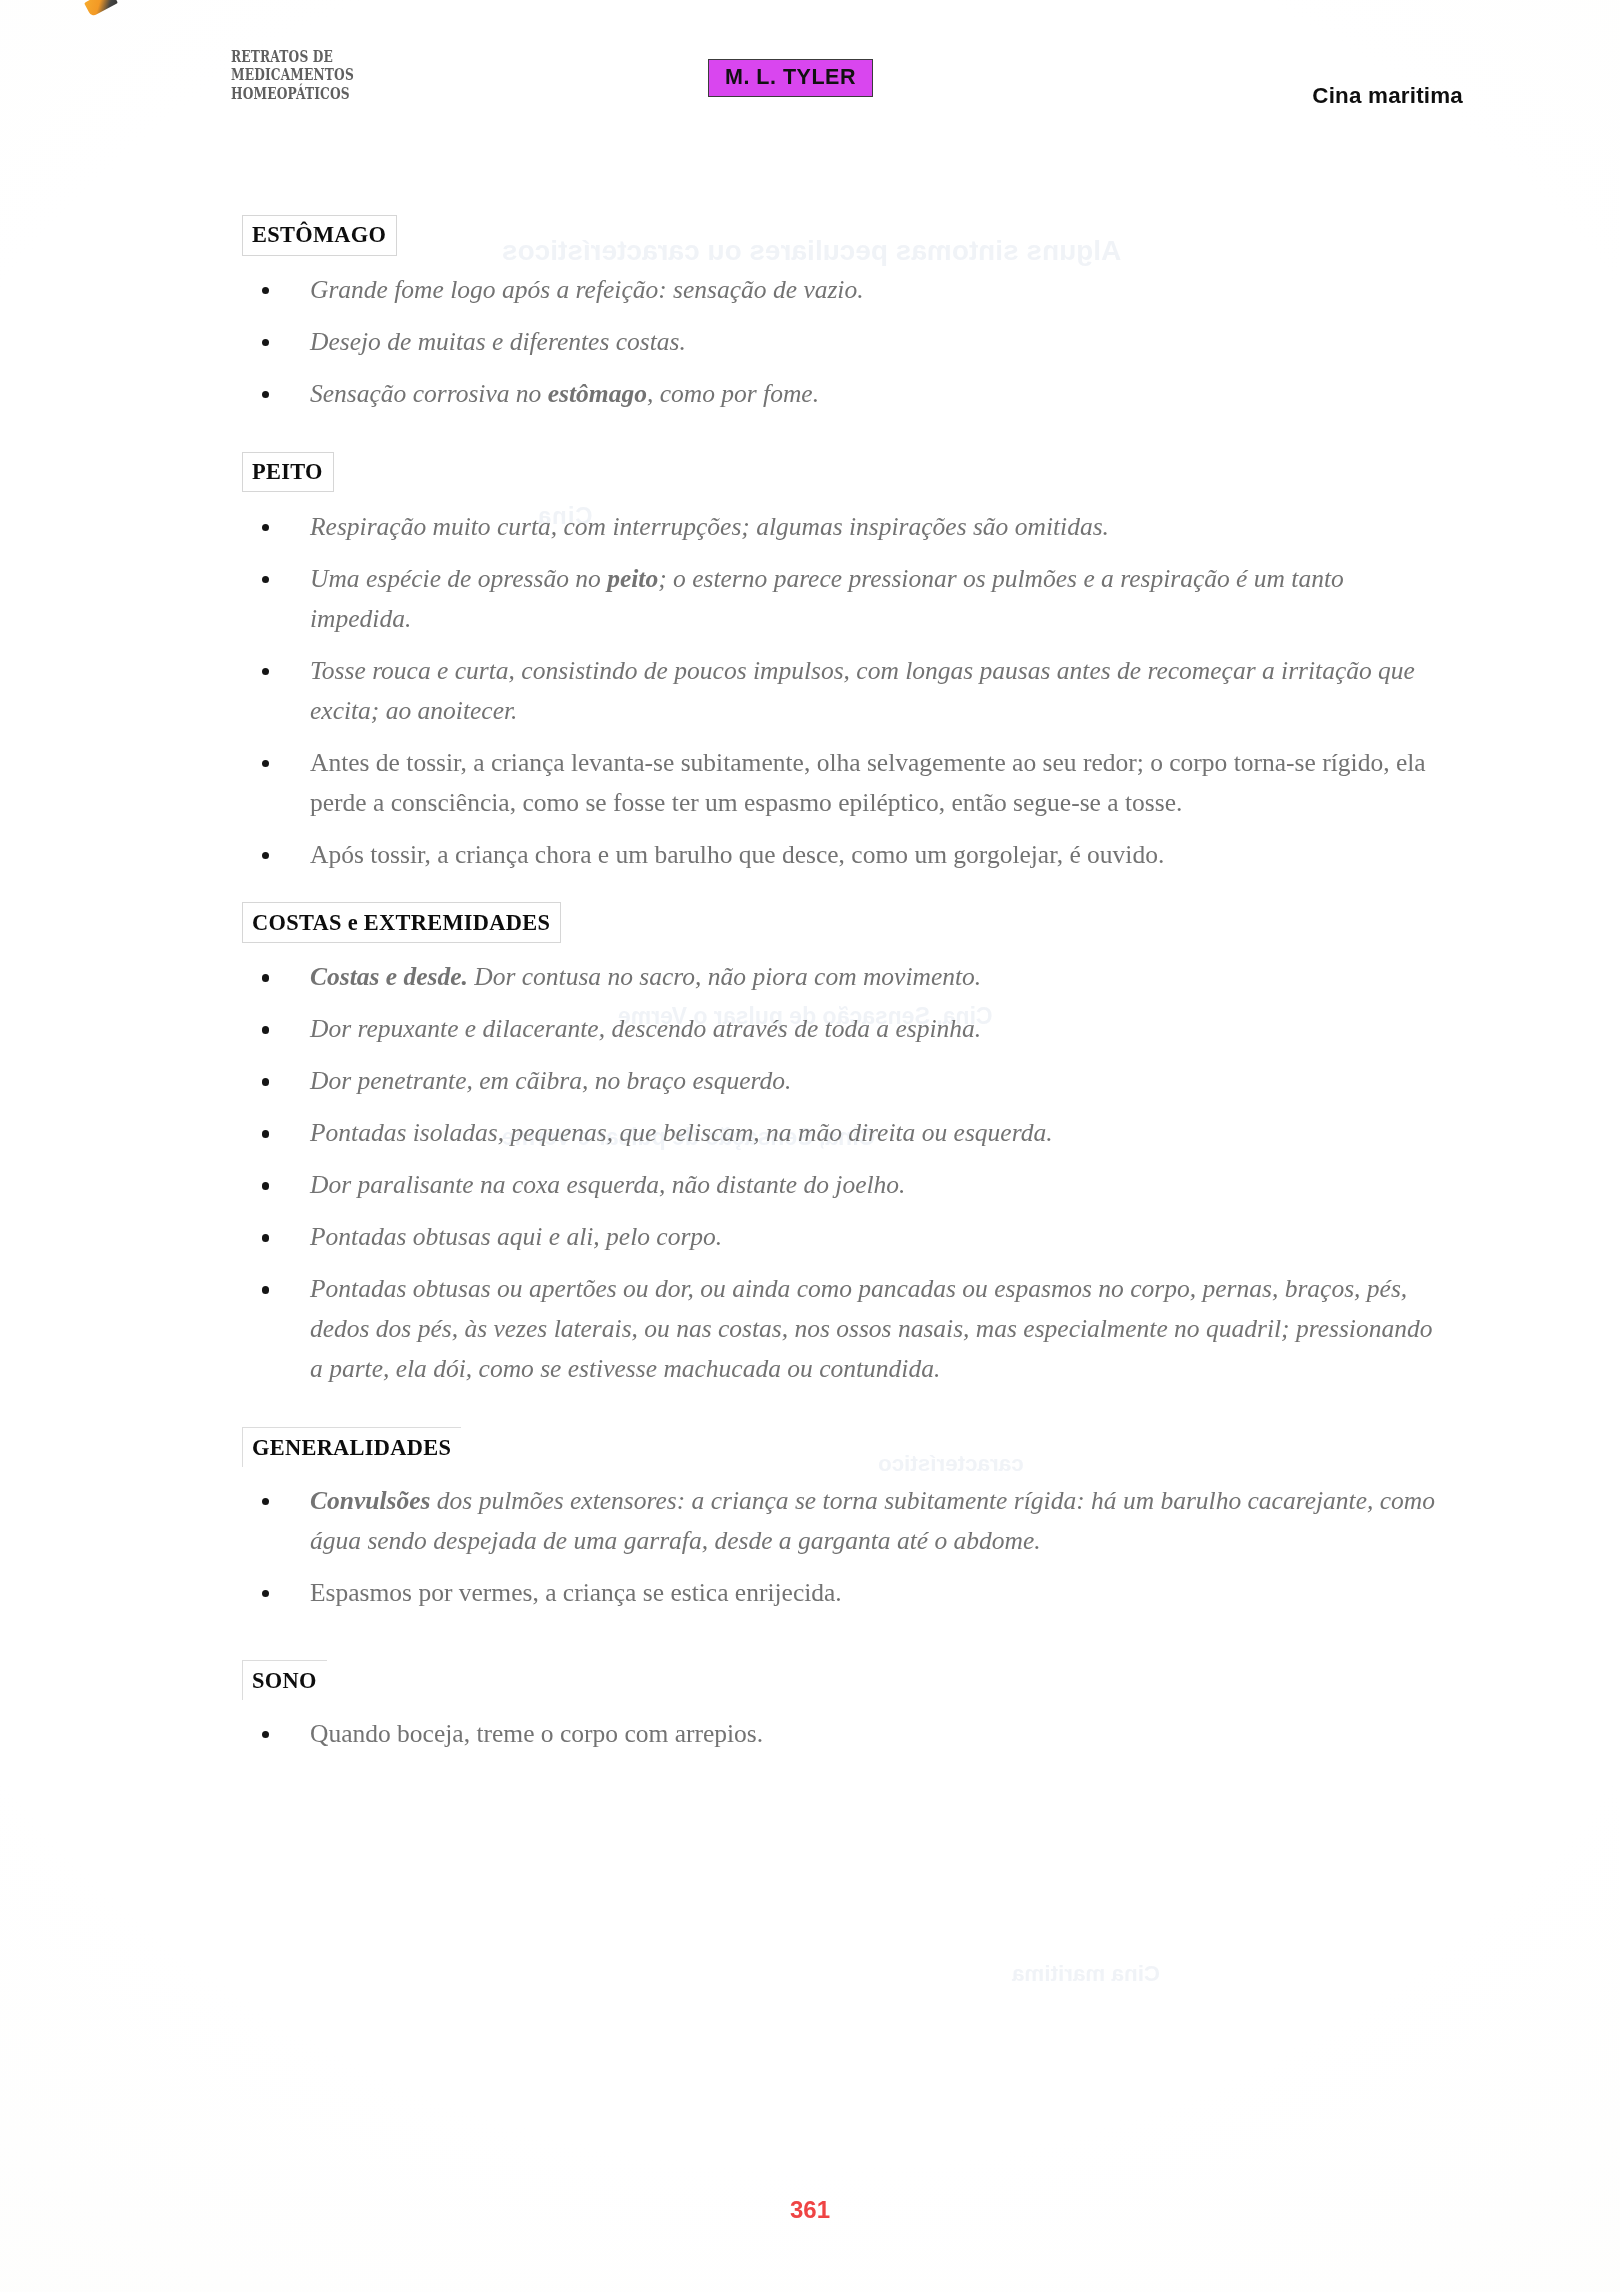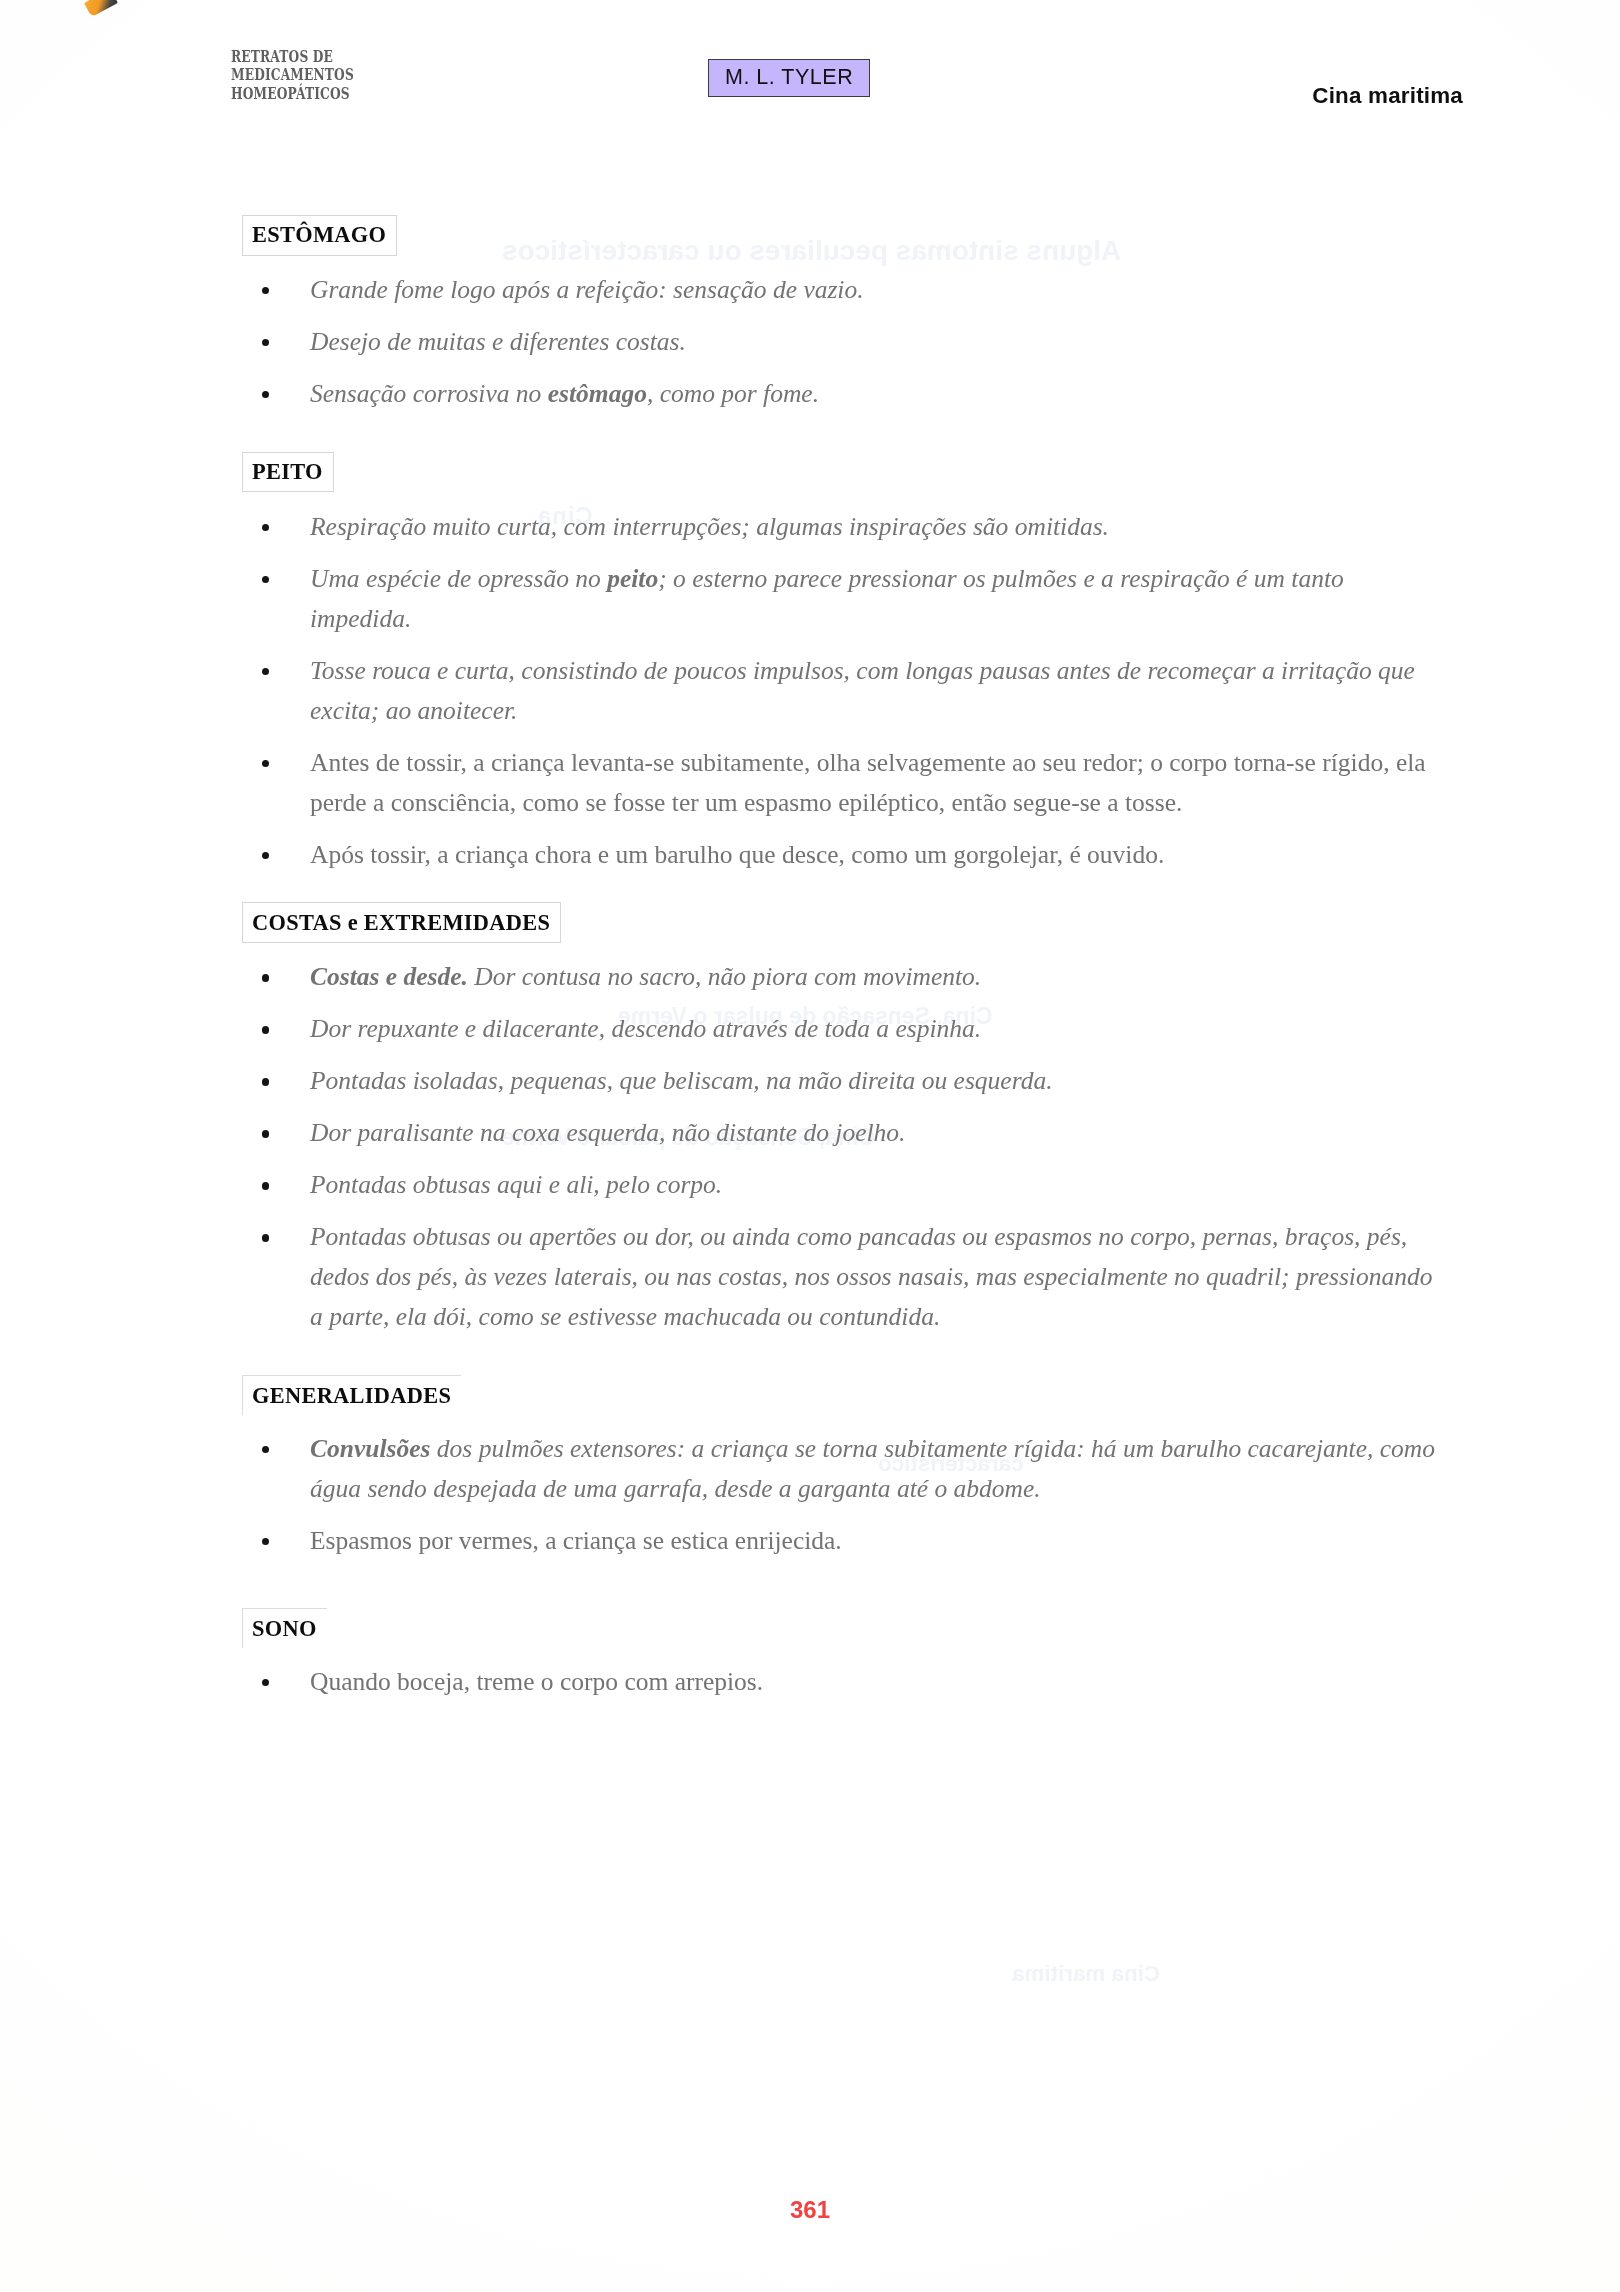--- a/index.html
+++ b/index.html
@@ -67,25 +67,25 @@
     opacity: .82;
   }
   .imprint div { white-space: nowrap; }
 
   .tyler-box {
     position: absolute;
     left: 708px;
     top: 11.6px;
     padding: 5.4px 16px 6.3px 16px;
     border: 1.4px solid #3c3c3c;
-    font-weight: 400;
+    font-weight: 700;
     font-size: 21.5px;
     letter-spacing: 0.5px;
     color: #111;
-    background: #c4b5fd;
+    background: #d946ef;
   }
 
   .remedy-title {
     position: absolute;
     right: 157px;
     top: 36px;
     font-weight: 700;
     font-size: 22.4px;
     letter-spacing: 0.2px;
     color: #0f0f0f;
@@ -212,20 +212,21 @@
           <li><span class="runtext">Respiração muito curta, com interrupções; algumas inspirações são omitidas.</span></li>
           <li><span class="runtext">Uma espécie de opressão no </span><b>peito</b><span class="runtext">; o esterno parece pressionar os pulmões e a respiração é um tanto impedida.</span></li>
           <li><span class="runtext">Tosse rouca e curta, consistindo de poucos impulsos, com longas pausas antes de recomeçar a irritação que excita; ao anoitecer.</span></li>
           <li class="upright wide"><span class="runtext">Antes de tossir, a criança levanta-se subitamente, olha selvagemente ao seu redor; o corpo torna-se rígido, ela perde a consciência, como se fosse ter um espasmo epiléptico, então segue-se a tosse.</span></li>
           <li class="upright"><span class="runtext">Após tossir, a criança chora e um barulho que desce, como um gorgolejar, é ouvido.</span></li>
         </ul></div>
       <div class="sec-gap-sm"></div>
       <div class="section"><div class="section-head">COSTAS e EXTREMIDADES</div><ul class="bullets">
           <li><b>Costas e desde.</b><span class="runtext"> Dor contusa no sacro, não piora com movimento.</span></li>
           <li><span class="runtext">Dor repuxante e dilacerante, descendo através de toda a espinha.</span></li>
+          <li><span class="runtext">Dor penetrante, em cãibra, no braço esquerdo.</span></li>
           <li><span class="runtext">Pontadas isoladas, pequenas, que beliscam, na mão direita ou esquerda.</span></li>
           <li><span class="runtext">Dor paralisante na coxa esquerda, não distante do joelho.</span></li>
           <li><span class="runtext">Pontadas obtusas aqui e ali, pelo corpo.</span></li>
           <li class="wide"><span class="runtext">Pontadas obtusas ou apertões ou dor, ou ainda como pancadas ou espasmos no corpo, pernas, braços, pés, dedos dos pés, às vezes laterais, ou nas costas, nos ossos nasais, mas especialmente no quadril; pressionando a parte, ela dói, como se estivesse machucada ou contundida.</span></li>
         </ul></div>
       <div class="sec-gap-md"></div>
       <div class="section"><div class="section-head partial">GENERALIDADES</div><ul class="bullets">
           <li class="wide"><b>Convulsões</b><span class="runtext"> dos pulmões extensores: a criança se torna subitamente rígida: há um barulho cacarejante, como água sendo despejada de uma garrafa, desde a garganta até o abdome.</span></li>
           <li class="upright"><span class="runtext">Espasmos por vermes, a criança se estica enrijecida.</span></li>
         </ul></div>

